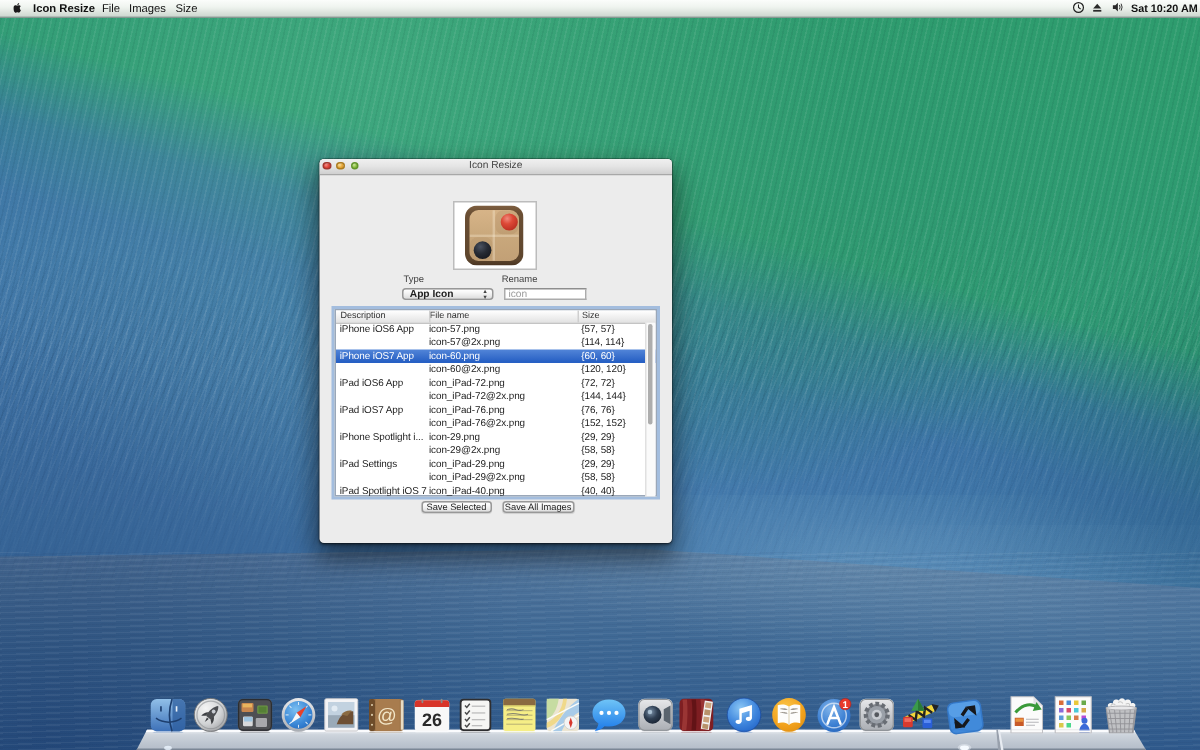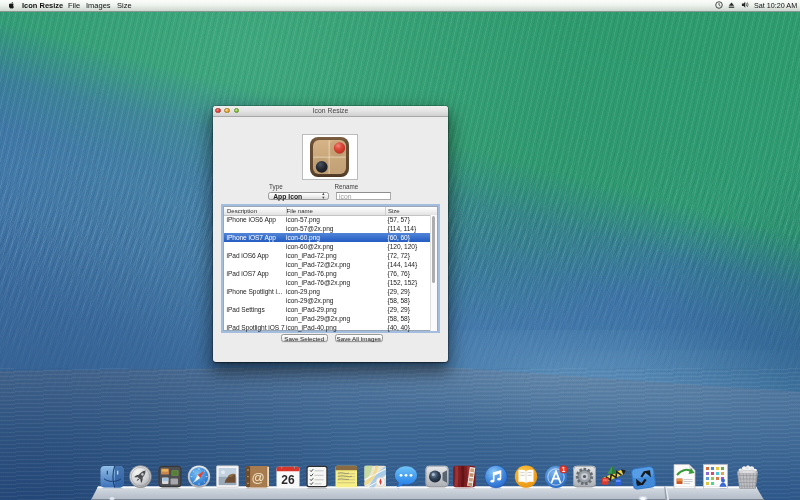--- a/index.html
+++ b/index.html
@@ -148,21 +148,21 @@
   </svg>
   <svg class="mitem" style="left:728px;top:1.8px" width="7" height="6.5" viewBox="0 0 18 16">
     <path d="M9,1 L16,9 L2,9 Z" fill="#2a2a2a"></path>
     <rect x="2" y="11.5" width="14" height="3" fill="#2a2a2a"></rect>
   </svg>
   <svg class="mitem" style="left:741px;top:1.4px" width="8.5" height="7.5" viewBox="0 0 20 18">
     <path d="M2,6 L6,6 L10,2 L10,16 L6,12 L2,12 Z" fill="#2a2a2a"></path>
     <path d="M12.5,5.5 Q14.5,9 12.5,12.5" fill="none" stroke="#2a2a2a" stroke-width="1.5"></path>
     <path d="M15.2,3.5 Q18.2,9 15.2,14.5" fill="none" stroke="#2a2a2a" stroke-width="1.5"></path>
   </svg>
-  <span class="mitem" style="left:754px;font-size:7.2px;font-weight:normal">Sat 10:20 AM</span>
+  <span class="mitem" style="left:754px;font-size:7.2px;font-weight:bold">Sat 10:20 AM</span>
 </div>
 
 <div id="win" class="abs">
   <div id="titlebar" class="abs"></div>
   <div id="title" class="abs">Icon Resize</div>
   <div id="tl-r" class="tl"></div>
   <div id="tl-y" class="tl"></div>
   <div id="tl-g" class="tl"></div>
 
   <div id="well" class="abs"></div>

